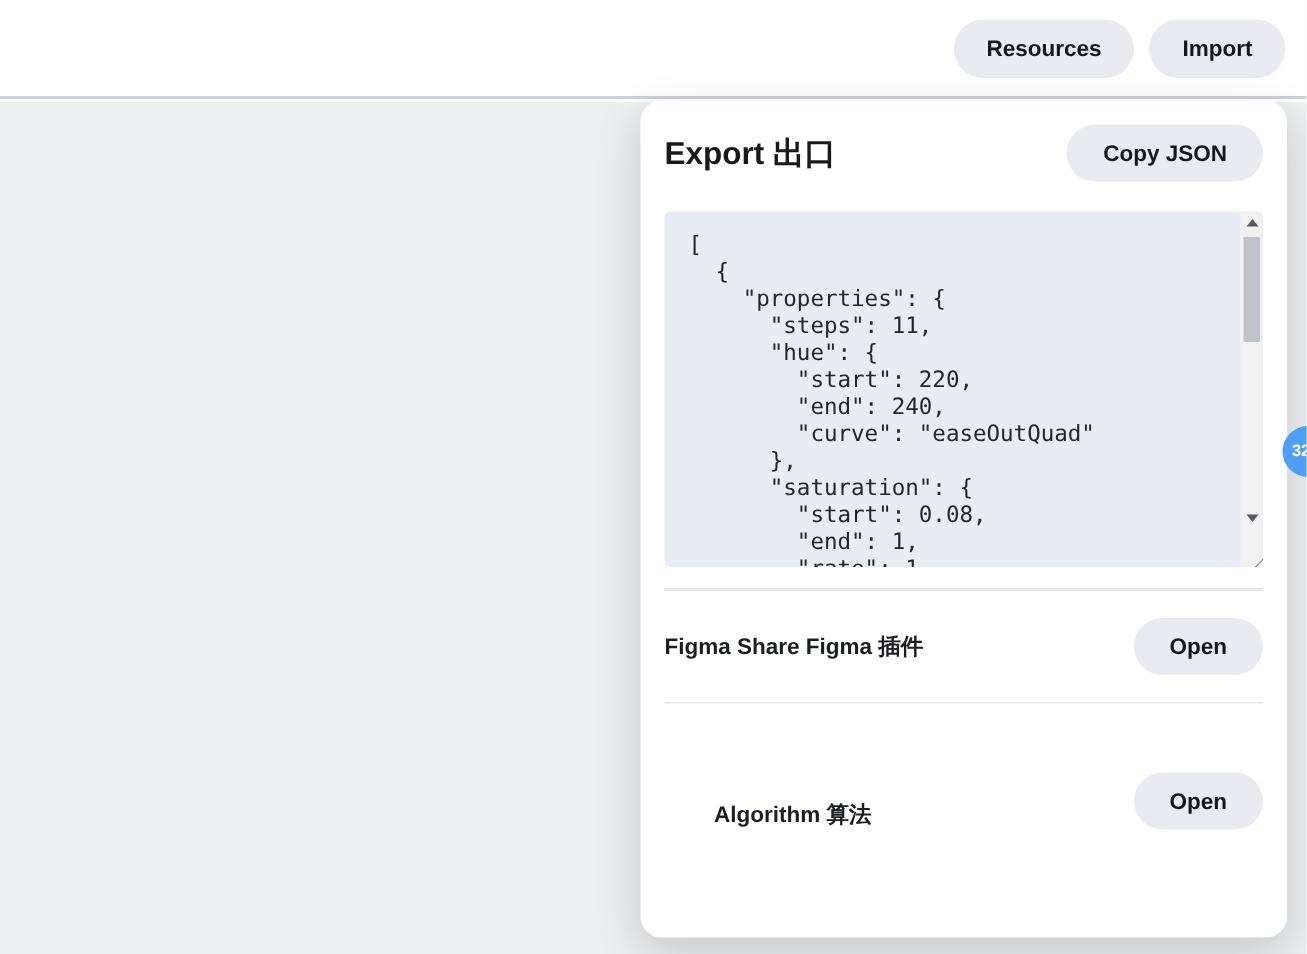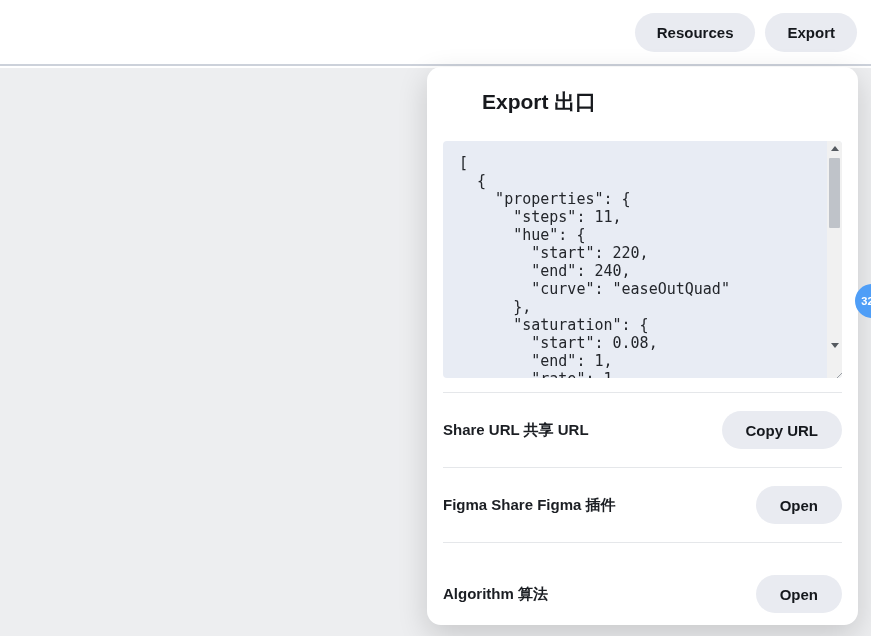--- a/index.html
+++ b/index.html
@@ -53,21 +53,20 @@
     border-radius: 14px;
     box-shadow: 0 10px 30px rgba(0,0,0,0.16);
     padding: 16px;
     z-index: 2;
   }
   .panel-header {
     height: 38px;
     display: flex;
     align-items: center;
     justify-content: space-between;
-    margin-left: 39px;
   }
   .panel-title {
     font-size: 21px;
     font-weight: 700;
     color: #17191d;
   }
 
   
   .code-box {
     position: relative;
@@ -114,21 +113,21 @@
   }
 
   
   .divider { height: 1px; background: #e5e7ea; margin-top: 14px; }
   .action-row {
     height: 74px;
     display: flex;
     align-items: center;
     justify-content: space-between;
   }
-  .action-row:last-child { height: 84px; align-items: center; padding-top: 18px; }
+  .action-row:last-child { height: 84px; align-items: flex-end; padding-top: 18px; margin-left: 33px; }
   .row-label {
     font-size: 15px;
     font-weight: 600;
     color: #1b1e23;
   }
   .row-btn {
     background: #e9ebf1;
     border: none;
     border-radius: 20px;
     height: 38px;
@@ -158,27 +157,28 @@
     cursor: pointer;
   }
 </style>
 </head>
 <body>
 
 <div class="page-bg"></div>
 
 <header class="topbar">
   <button class="pill-btn">Resources</button>
-  <button class="pill-btn">Export</button>
+  <button class="pill-btn">Import</button>
 </header>
 
 <section class="export-panel">
 
   <div class="panel-header">
     <h2 class="panel-title">Export 出口</h2>
+    <button class="row-btn">Copy JSON</button>
   </div>
 
   <div class="code-box">
     <pre class="code-text">[
   {
     "properties": {
       "steps": 11,
       "hue": {
         "start": 220,
         "end": 240,
@@ -195,24 +195,20 @@
       <div class="sb-thumb"></div>
       <div class="sb-arrow sb-arrow-down">
           <span class="tri-down"></span>
         </div>
     </div>
     <div class="resize-handle"></div>
   </div>
 
   <div class="divider"></div>
 
-  <div class="action-row">
-    <span class="row-label">Share URL 共享 URL</span>
-    <button class="row-btn">Copy URL</button>
-  </div>
 
   <div class="divider" style="margin-top:0"></div>
 
   <div class="action-row">
     <span class="row-label">Figma Share Figma 插件</span>
     <button class="row-btn">Open</button>
   </div>
 
   <div class="divider" style="margin-top:0"></div>
 

